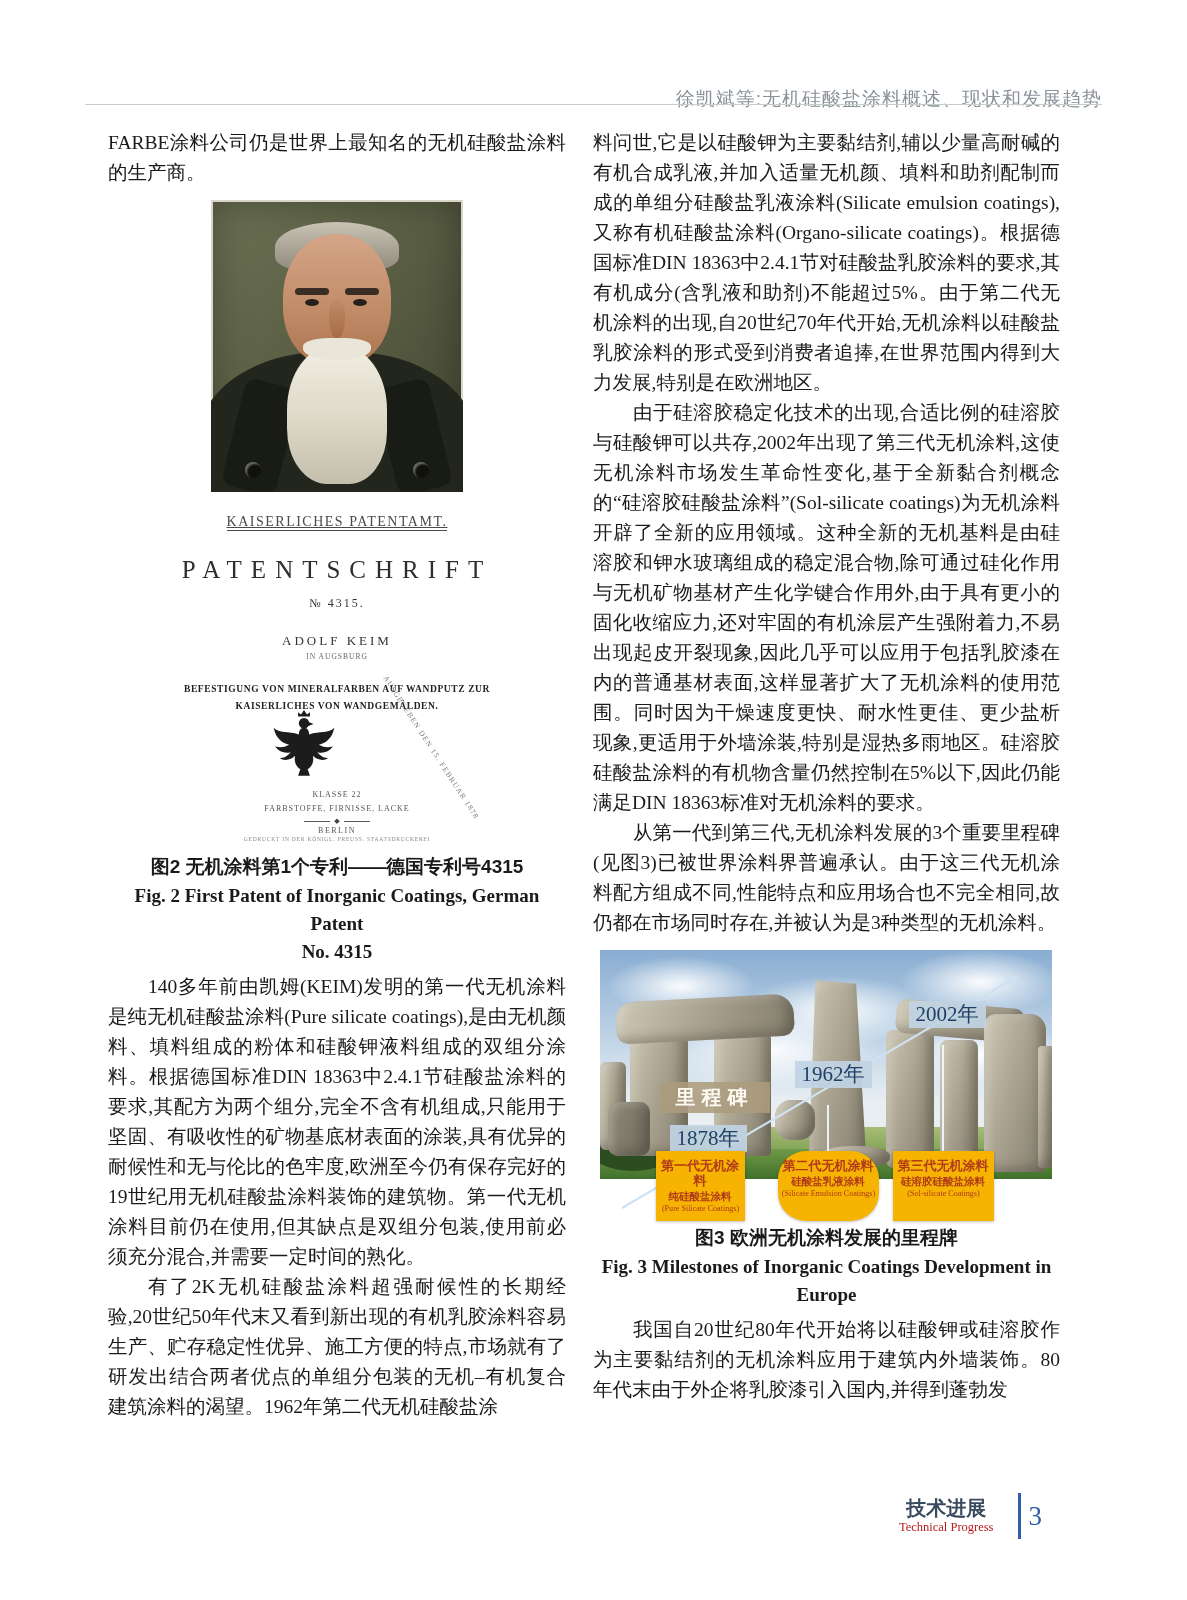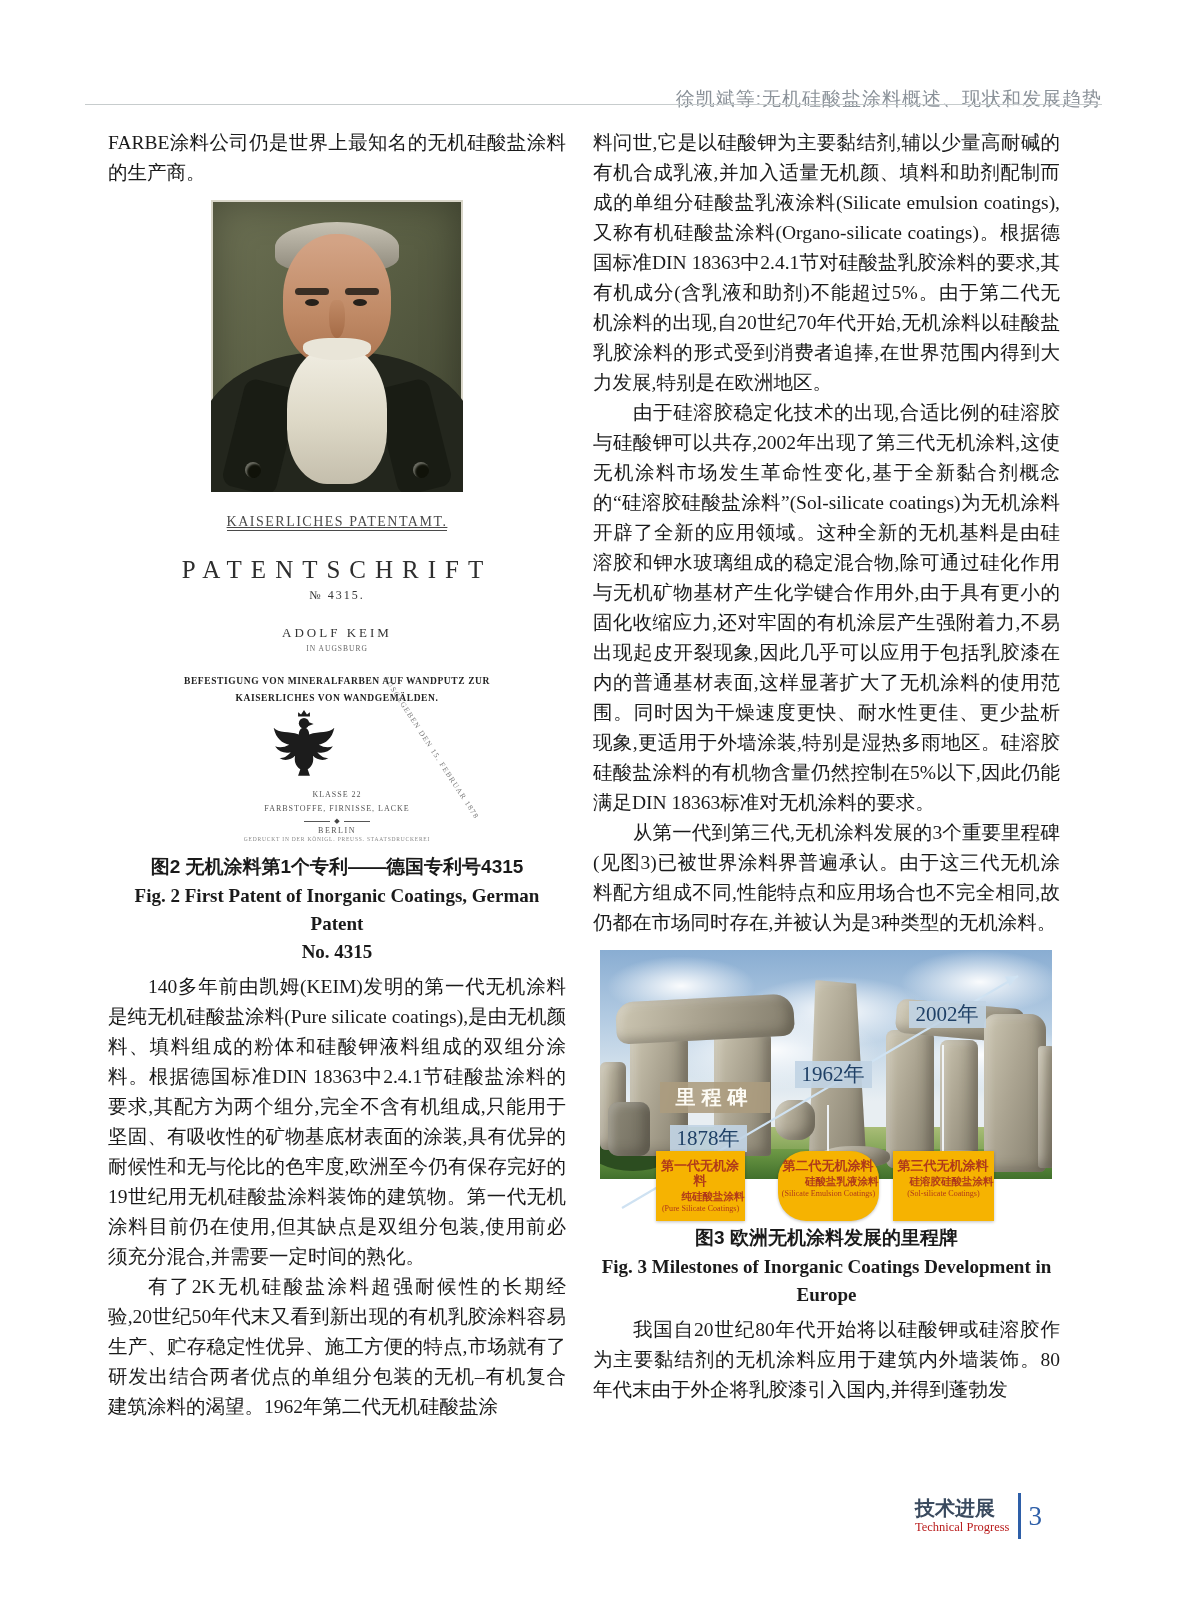--- a/index.html
+++ b/index.html
@@ -43,21 +43,21 @@
   .p-mustache{position:absolute;top:138px;left:92px;width:68px;height:22px;background:#e9e5d8;border-radius:45% 45% 60% 60%;}
   .p-beard{position:absolute;top:146px;left:76px;width:100px;height:138px;background:linear-gradient(180deg,#f1eee3 0%,#ddd8c6 55%,#c4beac 100%);
     border-radius:46% 46% 38% 40%;}
 
   
   .patent{position:relative;width:332px;height:338px;margin:14px auto 0;background:#fff;
     font-family:"Liberation Serif","DejaVu Serif",serif;color:#3c3c3c;text-align:center;overflow:hidden;}
   .pt-office{padding-top:8px;font-size:14px;letter-spacing:1.5px;color:#4a4a4a;text-decoration:underline;}
   .pt-office span{border-bottom:1px solid #4a4a4a;padding-bottom:1px;}
   .pt-title{margin-top:26px;font-size:25px;letter-spacing:9px;color:#2e2e2e;}
-  .pt-number{margin-top:4px;font-size:12px;letter-spacing:2px;color:#333;}
+  .pt-number{margin-top:12px;font-size:12px;letter-spacing:2px;color:#333;}
   .pt-inventor{margin-top:22px;font-size:13px;letter-spacing:3px;color:#333;}
   .pt-location{margin-top:3px;font-size:7.5px;letter-spacing:1px;color:#666;}
   .pt-subject{margin-top:20px;font-size:9.5px;font-weight:bold;letter-spacing:.6px;line-height:1.8;color:#222;}
   .pt-eagle{position:absolute;left:96px;top:198px;width:74px;height:80px;}
   .pt-stamp{position:absolute;left:218px;top:168px;font-size:7.5px;letter-spacing:1.2px;color:#777;
     transform:rotate(57deg);transform-origin:left top;white-space:nowrap;}
   .pt-klasse{position:absolute;left:0;right:0;top:282px;font-size:8px;letter-spacing:1px;color:#555;line-height:1.7;}
   .pt-div{position:absolute;left:0;right:0;top:312px;display:flex;align-items:center;justify-content:center;gap:4px;color:#444;}
   .pt-div .ln{width:26px;height:1px;background:#555;}
   .pt-div .dm{font-size:7px;line-height:1;}
@@ -76,26 +76,26 @@
     box-shadow:inset -6px -4px 12px rgba(55,50,40,.38),inset 4px 3px 8px rgba(255,255,255,.28);}
   .sh-overlay{position:absolute;top:0;left:2px;width:452px;height:265px;pointer-events:none;}
   .sh-label-year{position:absolute;font-size:21px;color:#1f4066;background:rgba(193,212,228,.92);
     padding:0 7px;line-height:27px;font-family:"Liberation Serif","DejaVu Serif",serif;}
   .sh-milestone{position:absolute;left:62px;top:132px;font-size:20px;font-weight:bold;color:#fdfbf4;
     background:rgba(172,156,126,.88);padding:2px 16px;letter-spacing:6px;
     font-family:"Liberation Sans","DejaVu Sans",sans-serif;}
   .gen-box{position:absolute;top:201px;height:70px;background:#f6b301;color:#b03a1a;text-align:center;
     font-family:"Liberation Serif","DejaVu Serif",serif;box-shadow:0 1px 3px rgba(0,0,0,.25);}
   .gen-box .l1{font-size:13px;font-weight:bold;margin-top:7px;line-height:15px;}
-  .gen-box .l2{font-size:10.5px;font-weight:bold;margin-top:3px;line-height:12px;text-align:right;}
+  .gen-box .l2{font-size:10.5px;font-weight:bold;margin-top:3px;line-height:12px;}
   .gen-box .l3{font-size:8.5px;line-height:10px;transform:scale(.95);}
 
   
   .footer{position:absolute;top:1493px;right:145px;display:flex;align-items:center;}
-  .f-text{text-align:left;margin-right:8px;}
+  .f-text{text-align:center;margin-right:24px;}
   .f-zh{font-family:"Liberation Sans","DejaVu Sans",sans-serif;font-weight:bold;font-size:20px;color:#3a4a5e;line-height:22px;}
   .f-en{font-size:12.5px;color:#b91c1c;line-height:16px;}
   .f-bar{width:3px;height:46px;background:#2e5fa8;margin-right:8px;}
   .f-num{font-size:27px;color:#2e5fa8;}
 </style>
 </head>
 <body>
 
 <div id="page">
 

